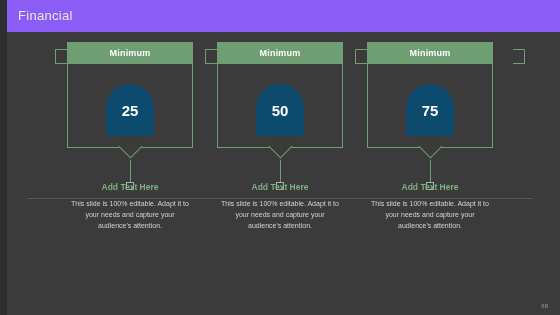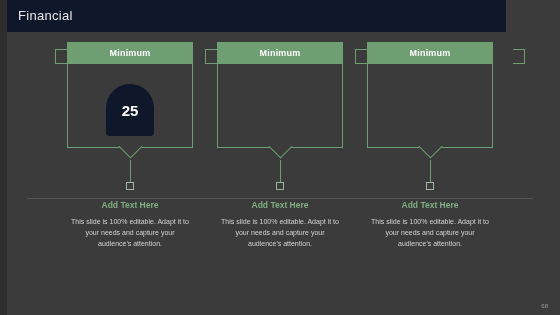--- a/index.html
+++ b/index.html
@@ -23,23 +23,23 @@
     left: 0;
     top: 0;
     width: 7px;
     height: 315px;
     background: #2e2e2e;
   }
   .header {
     position: absolute;
     left: 0;
     top: 0;
-    width: 506px;
+    width: 560px;
     height: 32px;
-    background: #0f172a;
+    background: #8b5cf6;
   }
   .header-title {
     position: absolute;
     left: 18px;
     top: 8px;
     font-size: 13px;
     color: #e9e9e9;
     letter-spacing: 0.3px;
     font-weight: 400;
   }
@@ -123,21 +123,21 @@
   }
 
   
   .badge {
     position: absolute;
     left: 50%;
     margin-left: -24px;
     top: 42px;
     width: 48px;
     height: 52px;
-    background: #0f172a;
+    background: #0c4a6e;
     border-radius: 24px 24px 4px 4px;
     display: flex;
     align-items: center;
     justify-content: center;
   }
   .badge-value {
     font-size: 15px;
     font-weight: bold;
     color: #ffffff;
   }
@@ -169,21 +169,21 @@
     left: 27px;
     top: 198px;
     width: 506px;
     height: 1px;
     background: #555555;
   }
 
   
   .textblock {
     position: absolute;
-    top: 200px;
+    top: 182px;
     width: 160px;
     text-align: center;
   }
   .tb-0 { left: 50px; }
   .tb-1 { left: 200px; }
   .tb-2 { left: 350px; }
   .tb-title {
     font-size: 8.5px;
     font-weight: bold;
     color: #7fae80;
@@ -238,35 +238,41 @@
     <div class="pin">
       <div class="pin-notch"></div>
     </div>
     <div class="ribbon-wrap">
       <div class="flap flap-l"></div>
       <div class="flap flap-r"></div>
       <div class="ribbon">
         <span class="ribbon-label">Minimum</span>
       </div>
     </div>
+    <div class="badge">
+      <span class="badge-value">50</span>
+    </div>
     <div class="connector"></div>
     <div class="marker"></div>
   </div>
 
   <div class="col col-2">
     <div class="pin">
       <div class="pin-notch"></div>
     </div>
     <div class="ribbon-wrap">
       <div class="flap flap-l"></div>
       <div class="flap flap-r"></div>
       <div class="ribbon">
         <span class="ribbon-label">Minimum</span>
       </div>
     </div>
+    <div class="badge">
+      <span class="badge-value">75</span>
+    </div>
     <div class="connector"></div>
     <div class="marker"></div>
   </div>
 
   <div class="hrule"></div>
 
   <div class="textblock tb-0">
     <div class="tb-title">Add Text Here</div>
     <div class="tb-body">This slide is 100% editable. Adapt it to your needs and capture your audience's attention.</div>
   </div>

